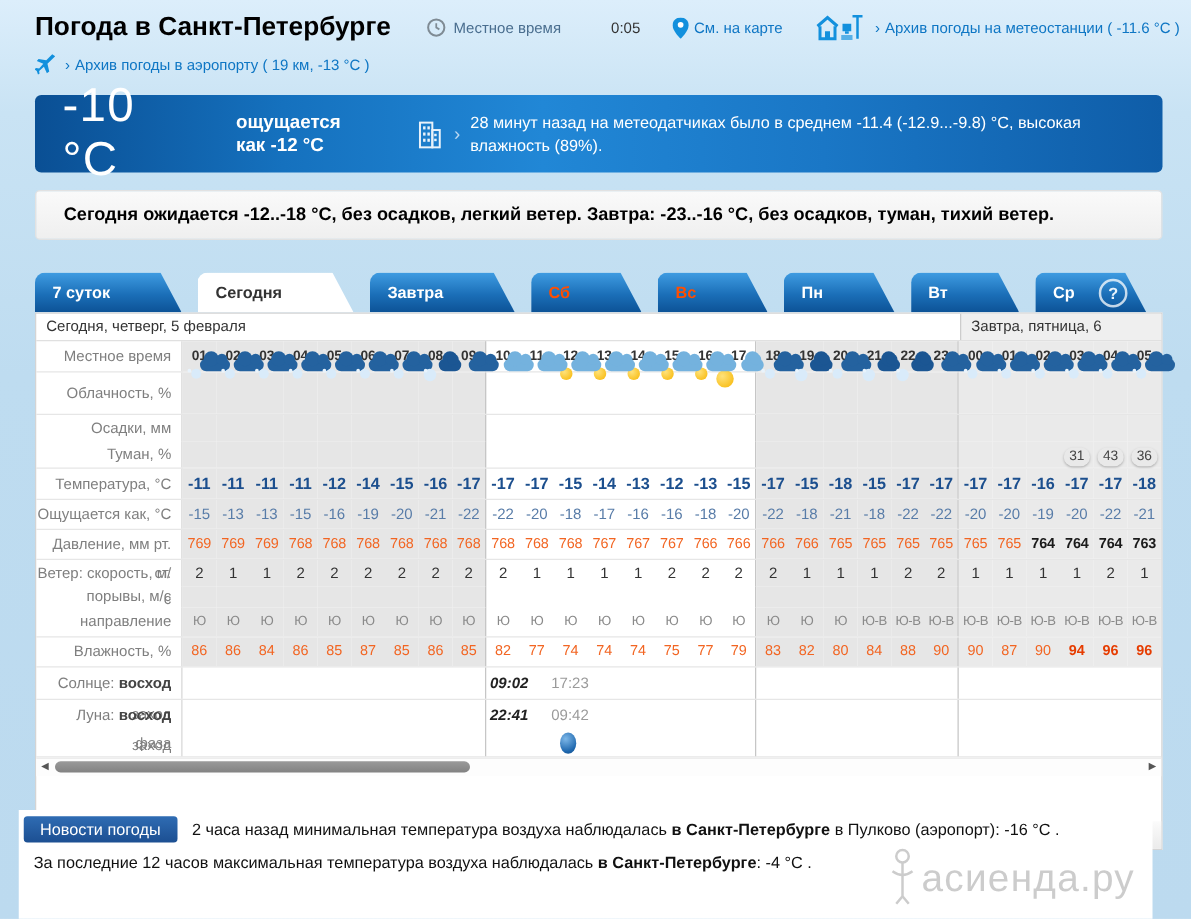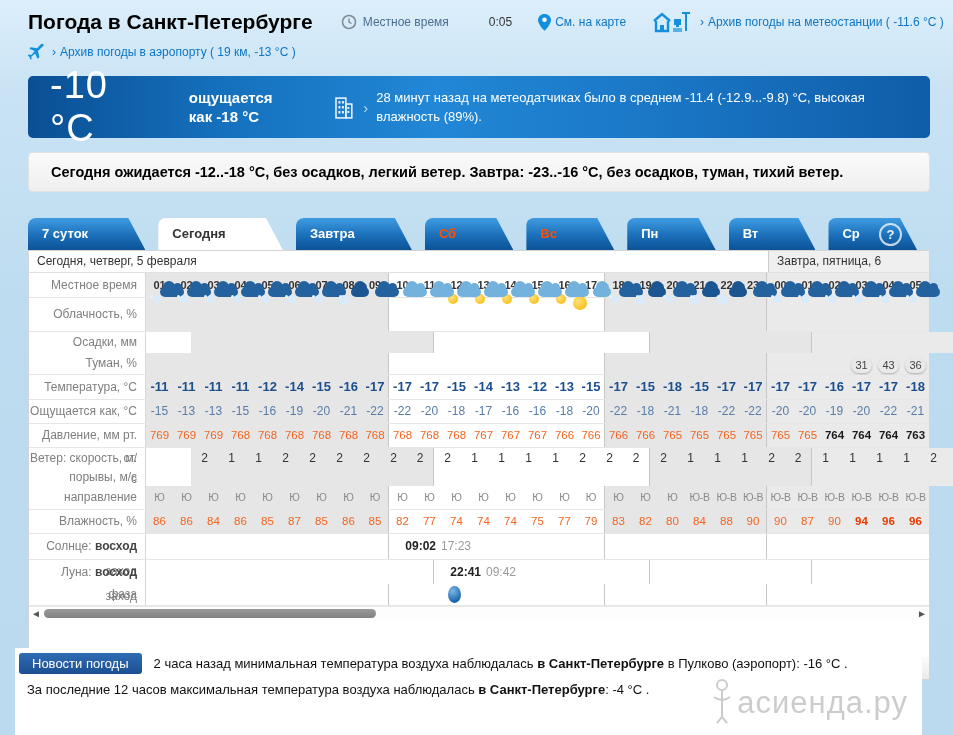--- a/index.html
+++ b/index.html
@@ -51,21 +51,21 @@
 
   
   .tbox{position:absolute;left:28px;top:250px;width:902px;background:#fff;
     border:1px solid #d4d4d4;box-sizing:border-box;}
   .daterow{position:relative;height:21px;border-bottom:1px solid #e0e0e0;}
   .d-today{position:absolute;left:8px;top:0;font-size:12px;color:#333;line-height:21px;}
   .d-tomorrow{position:absolute;left:739px;right:0;top:0;bottom:0;background:#efefef;
     border-left:1px solid #ccc;font-size:12px;color:#333;line-height:21px;padding-left:8px;}
 
   .trow{display:flex;border-bottom:1px solid #e6e6e6;}
-  .trow.nb{border-bottom:none;gap:45px;}
+  .trow.nb{border-bottom:none;}
   .rlabel{width:117px;box-sizing:border-box;text-align:right;padding-right:8px;
     color:#7f7f7f;font-size:12px;border-right:1px solid #d8d8d8;flex:0 0 117px;}
   .rlabel b{color:#444;}
   .cells{position:relative;display:flex;width:783px;}
   .cell{width:27px;flex:0 0 27px;box-sizing:border-box;text-align:center;overflow:visible;}
   .s0,.s2{background:#e6e6e6;}
   .s3{background:#eaeaea;}
   .be{border-right:1px solid #c6c6c6;}
 
   .h21{height:21px;line-height:21px;} .h23{height:23px;line-height:23px;}
@@ -96,22 +96,22 @@
   .wi .c1{position:absolute;left:0;bottom:1px;width:24px;height:10px;border-radius:5px;z-index:1;}
   .wi .c1::before{content:"";position:absolute;left:3px;top:-6px;width:12px;height:12px;
     border-radius:50%;background:inherit;}
   .wi .c1::after{content:"";position:absolute;right:2px;top:-4px;width:9px;height:9px;
     border-radius:50%;background:inherit;}
   .wi.night .c1{background:#24629f;}
   .wi.night2 .c1{background:#1b5693;}
   .wi.day .c1{background:#74b2de;}
   .wi.small .c1{width:18px;left:2px;}
 
-  .t1{position:absolute;left:246px;width:44px;text-align:right;font-size:12px;
-    font-weight:bold;color:#222;}
+  .t1{position:absolute;left:246px;width:44px;font-size:12px;
+    font-weight:bold;color:#222;font-style:italic;}
   .t2{position:absolute;left:295px;width:44px;text-align:left;font-size:12px;color:#9a9a9a;}
   .phase{position:absolute;left:302px;top:2px;width:13px;height:17px;border-radius:50%;
     background:radial-gradient(circle at 35% 30%,#7db7e8,#1d66ad 70%,#124a82);}
 
   
   .sbar{position:relative;height:14px;border-top:1px solid #e8e8e8;background:#fdfdfd;}
   .sb-thumb{position:absolute;left:15px;top:2px;width:332px;height:9px;border-radius:5px;
     background:linear-gradient(180deg,#9a9a9a,#828282);cursor:pointer;}
   .sb-l,.sb-r{position:absolute;top:0;font-size:10px;color:#555;line-height:14px;cursor:pointer;}
   .sb-l{left:2px;} .sb-r{right:2px;}
@@ -183,21 +183,21 @@
         <span class="chev">›</span>
         <span class="hlink">Архив погоды в аэропорту ( 19 км, -13 °C )</span>
       </span>
     </div>
   </div>
 
   <div class="banner">
     <span class="b-temp">-10 °C</span>
     <span class="b-feels">
       <span>ощущается</span><br>
-      <span>как -18 °C</span>
+      <span>как -12 °C</span>
     </span>
     <svg class="b-bld" width="20" height="26" viewBox="0 0 20 26">
         <rect x="2" y="4" width="10" height="20" fill="none" stroke="#e9f2fa" stroke-width="1.6"></rect>
         <rect x="12" y="10" width="6" height="14" fill="none" stroke="#e9f2fa" stroke-width="1.6"></rect>
         <rect x="4.5" y="7" width="2" height="2.5" fill="#e9f2fa"></rect>
         <rect x="8" y="7" width="2" height="2.5" fill="#e9f2fa"></rect>
         <rect x="4.5" y="12" width="2" height="2.5" fill="#e9f2fa"></rect>
         <rect x="8" y="12" width="2" height="2.5" fill="#e9f2fa"></rect>
         <rect x="4.5" y="17" width="2" height="2.5" fill="#e9f2fa"></rect>
         <rect x="8" y="17" width="2" height="2.5" fill="#e9f2fa"></rect>

